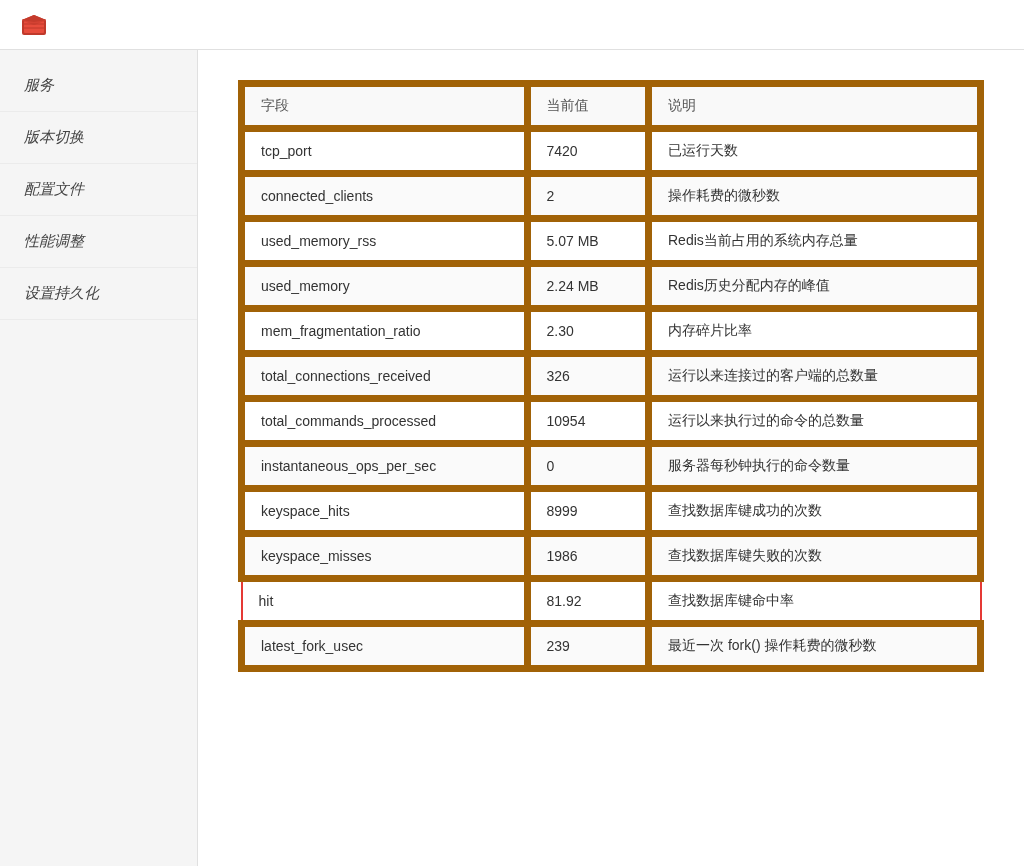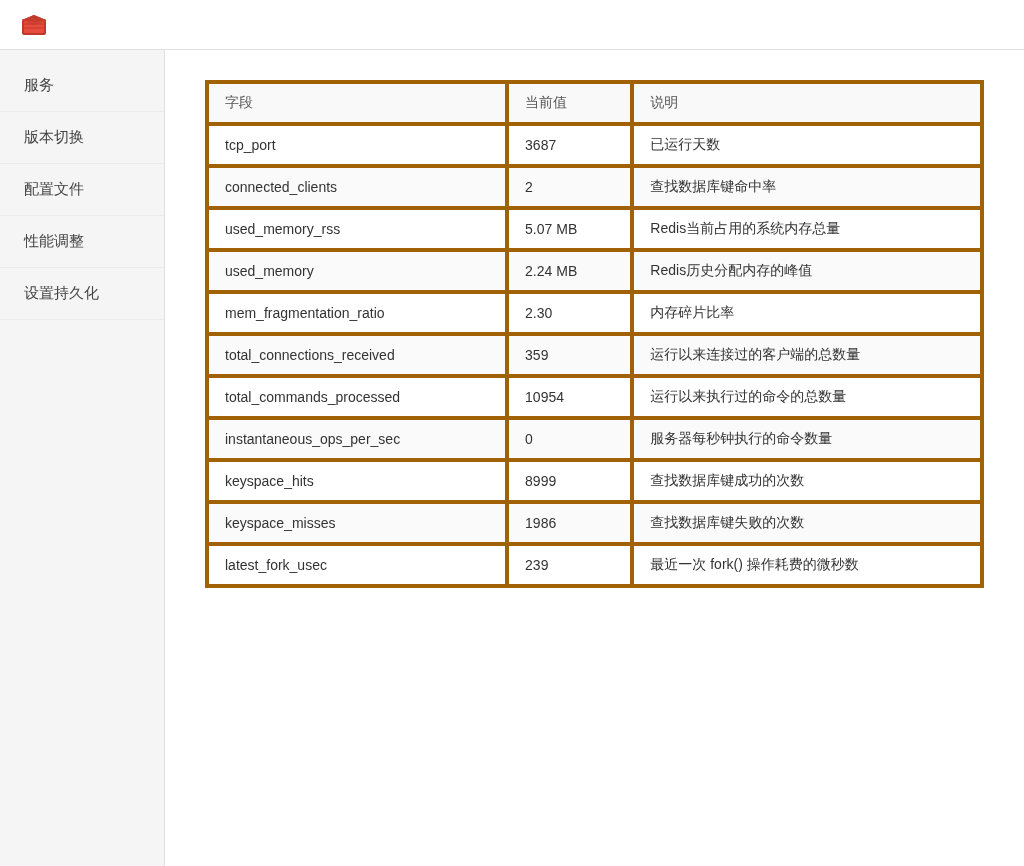--- a/index.html
+++ b/index.html
@@ -28,25 +28,26 @@
       color: #333;
     }
 
     .main-layout {
       display: flex;
       flex: 1;
       overflow: hidden;
     }
 
     .sidebar {
-      width: 165px;
+      width: 198px;
       background: #f5f5f5;
       border-right: 1px solid #e0e0e0;
       padding: 10px 0;
       flex-shrink: 0;
+      font-style: italic;
     }
     .sidebar-item {
       padding: 16px 24px;
       font-size: 15px;
       color: #444;
       cursor: pointer;
       border-bottom: 1px solid #ebebeb;
     }
 
     .content {
@@ -55,21 +56,21 @@
       overflow-y: auto;
       background: #fff;
     }
 
     table {
       width: 100%;
       border-collapse: collapse;
       border: 1px solid #ddd;
     }
     th, td {
-      border: 4px solid #a16207;
+      border: 7px solid #a16207;
       padding: 10px 16px;
       text-align: left;
       font-size: 14px;
       color: #333;
     }
     thead tr {
       background: #f9f9f9;
     }
     th {
       font-weight: 500;
@@ -127,46 +128,46 @@
 
         <th>字段</th>
             <th>当前值</th>
             <th>说明</th>
           </tr>
       </thead>
       <tbody id="table-body">
 
           <tr>
             <td>tcp_port</td>
-            <td>3687</td>
+            <td>7420</td>
             <td>已运行天数</td>
           </tr>
           <tr>
             <td>connected_clients</td>
             <td>2</td>
-            <td>查找数据库键命中率</td>
+            <td>操作耗费的微秒数</td>
           </tr>
           <tr>
             <td>used_memory_rss</td>
             <td>5.07 MB</td>
             <td>Redis当前占用的系统内存总量</td>
           </tr>
           <tr>
             <td>used_memory</td>
             <td>2.24 MB</td>
             <td>Redis历史分配内存的峰值</td>
           </tr>
           <tr>
             <td>mem_fragmentation_ratio</td>
             <td>2.30</td>
             <td>内存碎片比率</td>
           </tr>
           <tr>
             <td>total_connections_received</td>
-            <td>359</td>
+            <td>326</td>
             <td>运行以来连接过的客户端的总数量</td>
           </tr>
           <tr>
             <td>total_commands_processed</td>
             <td>10954</td>
             <td>运行以来执行过的命令的总数量</td>
           </tr>
           <tr>
             <td>instantaneous_ops_per_sec</td>
             <td>0</td>
@@ -175,20 +176,25 @@
           <tr>
             <td>keyspace_hits</td>
             <td>8999</td>
             <td>查找数据库键成功的次数</td>
           </tr>
           <tr>
             <td>keyspace_misses</td>
             <td>1986</td>
             <td>查找数据库键失败的次数</td>
           </tr>
+          <tr class="highlighted-row">
+            <td>hit</td>
+            <td>81.92</td>
+            <td>查找数据库键命中率</td>
+          </tr>
           <tr>
             <td>latest_fork_usec</td>
             <td>239</td>
             <td>最近一次 fork() 操作耗费的微秒数</td>
           </tr>
         </tbody>
     </table>
   </main>
 
 </div>

